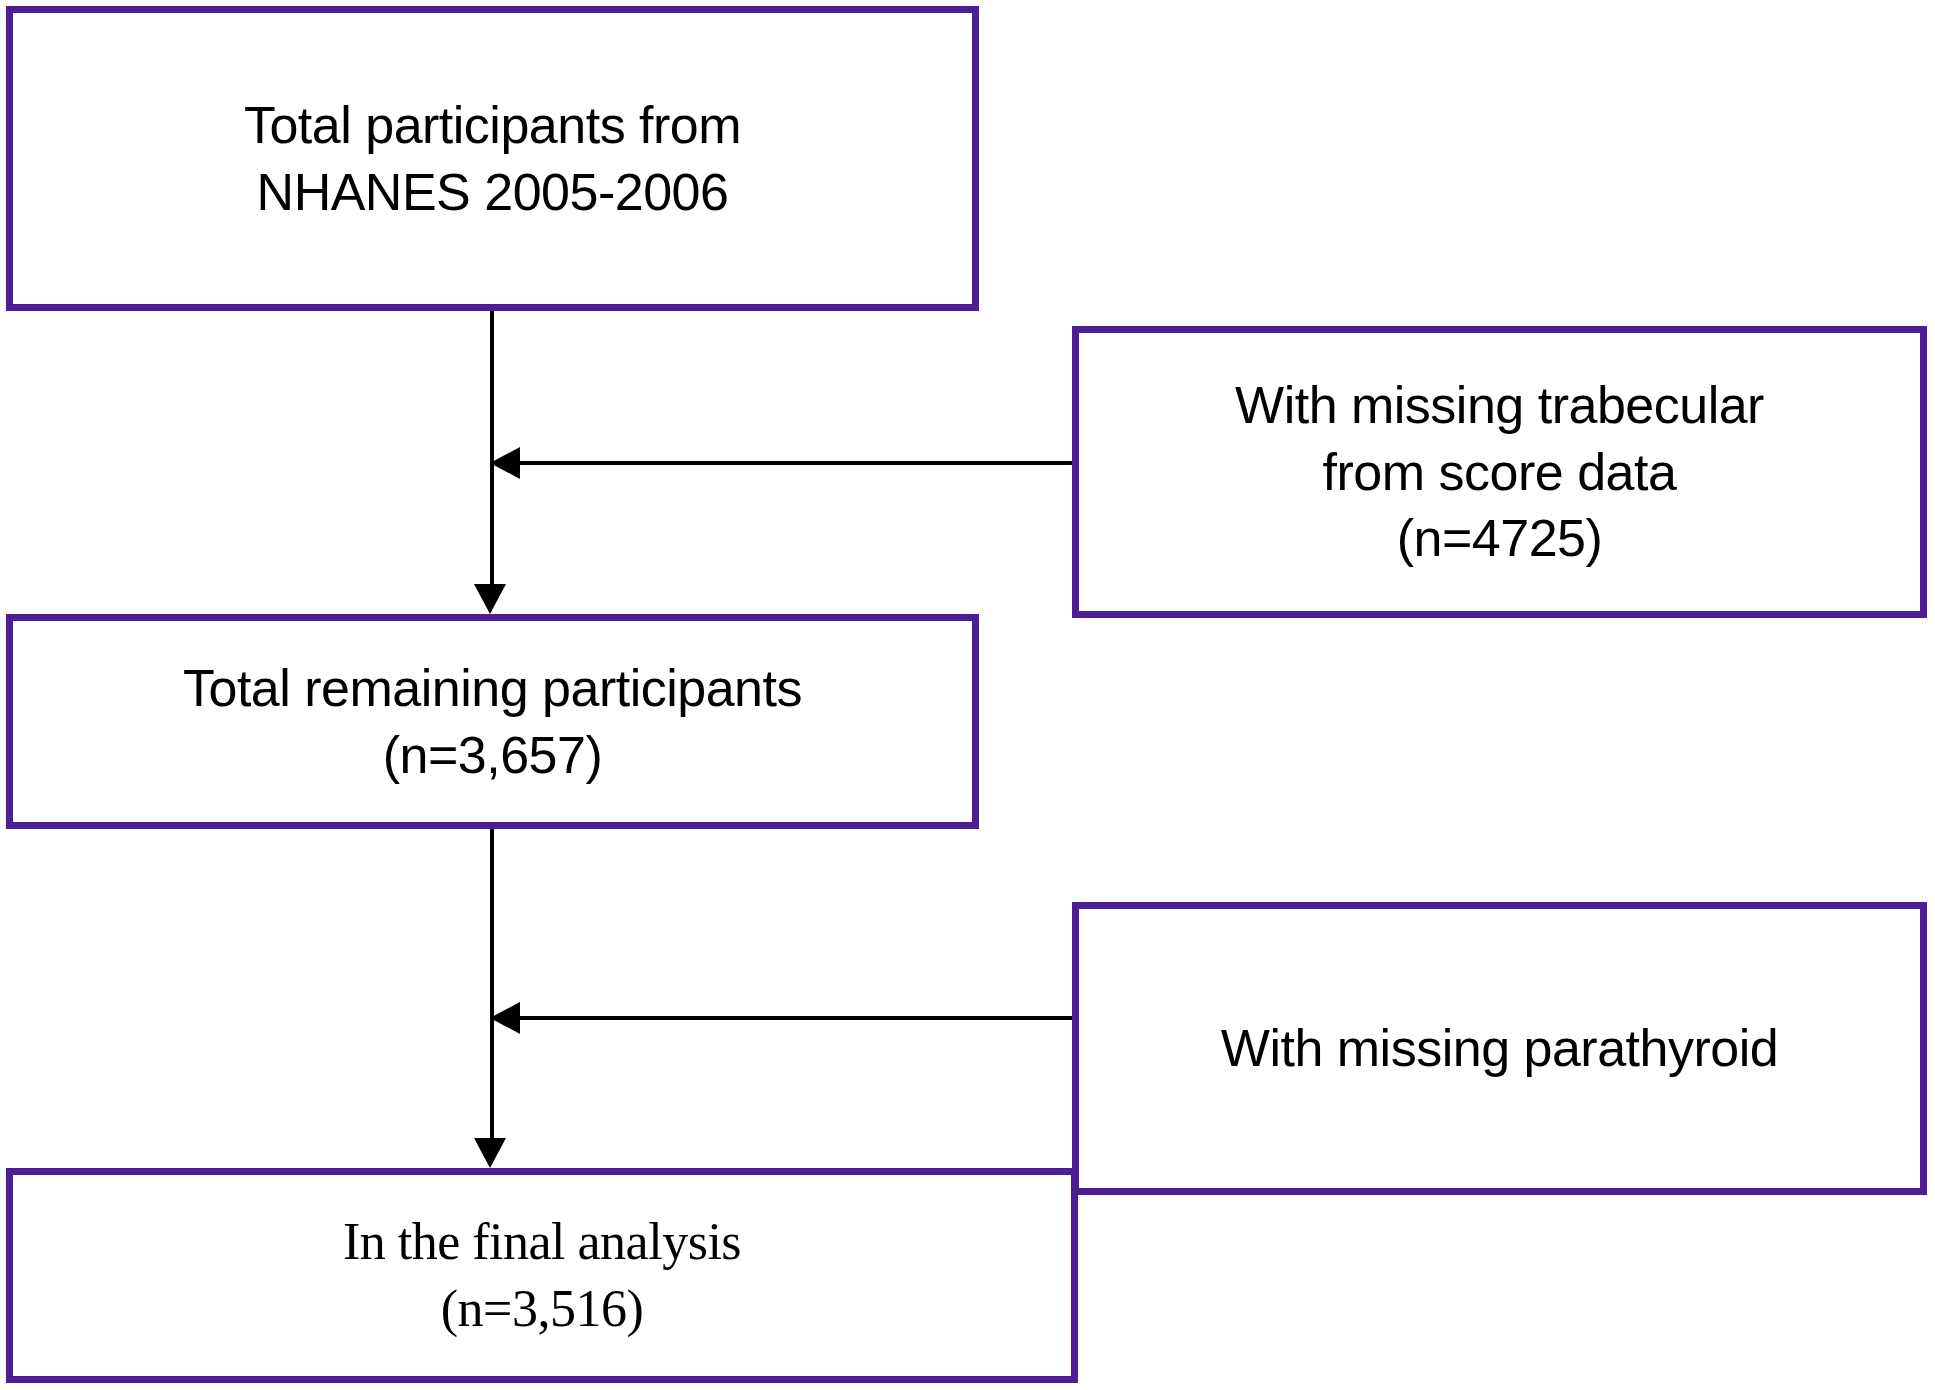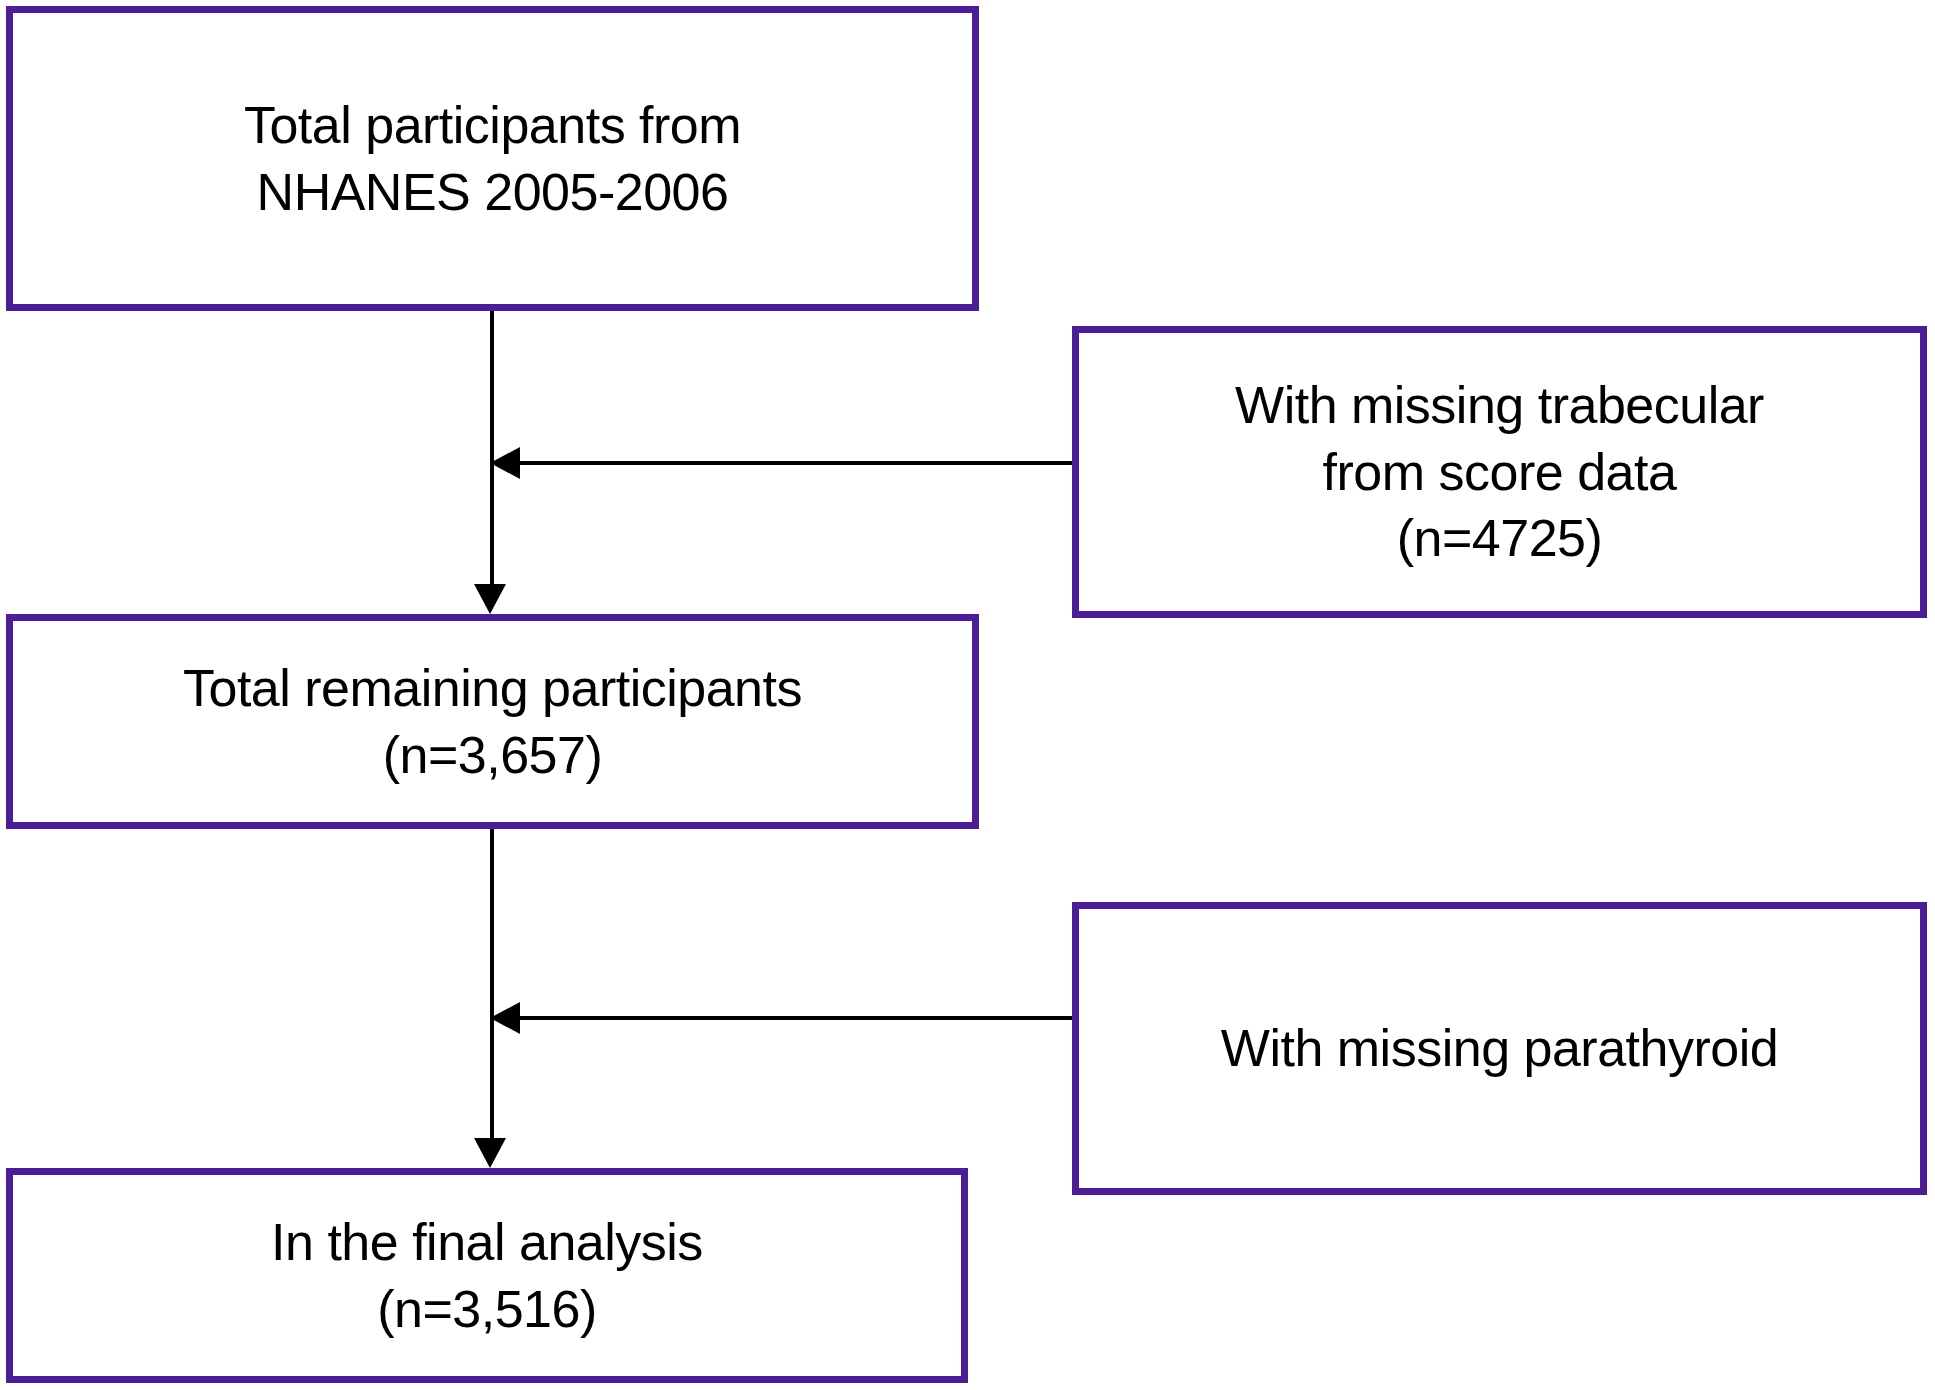--- a/index.html
+++ b/index.html
@@ -32,21 +32,21 @@
   }
   .node .line {
     display: block;
     white-space: nowrap;
   }
   
   #box-total-participants { left: 6px;    top: 6px;    width: 973px; height: 305px; }
   #box-missing-tbs        { left: 1072px; top: 310px;  width: 855px; height: 292px; margin-top: 16px; }
   #box-remaining          { left: 6px;    top: 614px;  width: 973px; height: 215px; text-align: center; }
   #box-missing-pth        { left: 1072px; top: 866px;  width: 855px; height: 293px; margin-top: 36px; }
-  #box-final-analysis     { left: 6px;    top: 1168px; width: 962px; height: 215px; }
+  #box-final-analysis     { left: 6px;    top: 1168px; width: 1072px; height: 215px; font-family: Liberation Serif, serif; }
 
   
   .vline {
     position: absolute;
     width: 4px;
     background: #000000;
   }
   .hline {
     position: absolute;
     height: 4px;

